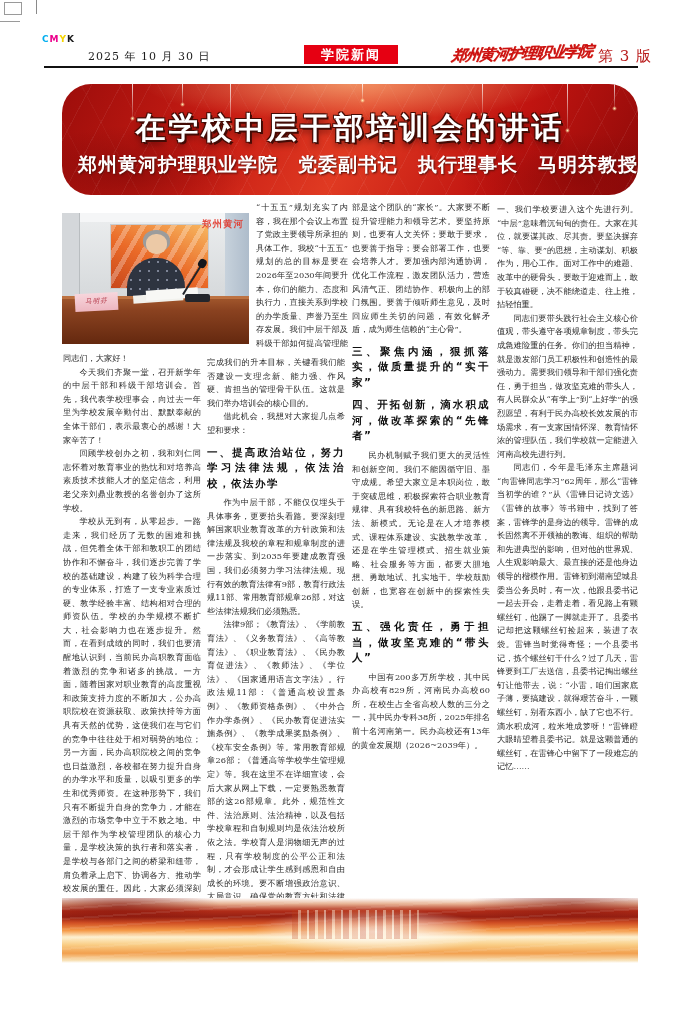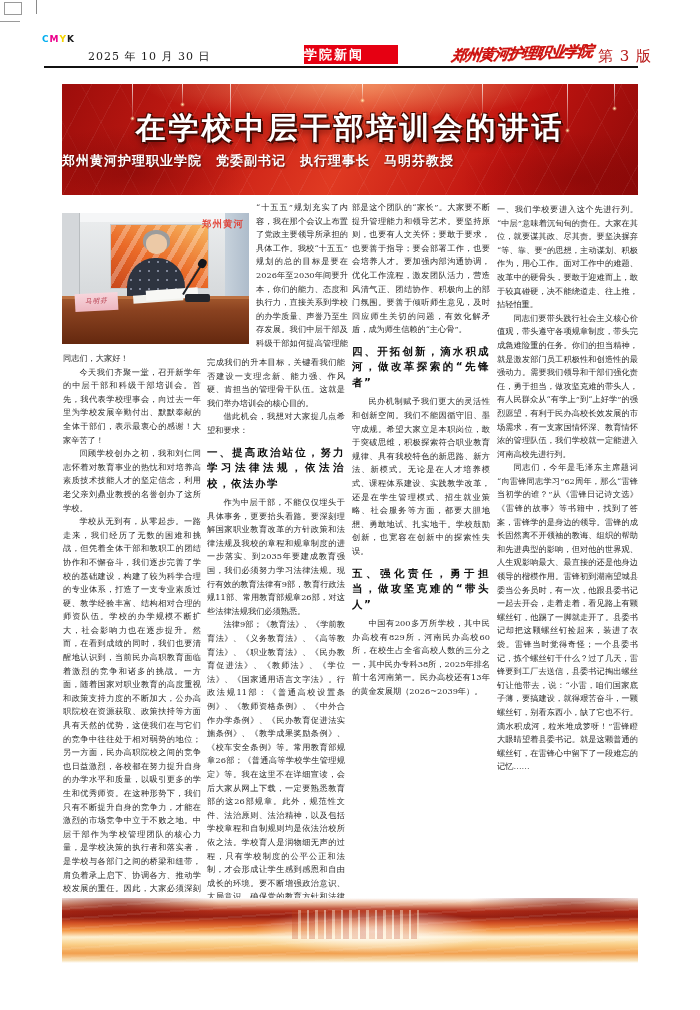--- a/index.html
+++ b/index.html
@@ -12,46 +12,46 @@
   .reg-vline{position:absolute;left:36px;top:0;width:1px;height:14px;background:#8a8a8a;}
   .reg-hline{position:absolute;left:0;top:21px;width:20px;height:1px;background:#9a9a9a;}
   .cmyk{position:absolute;left:42px;top:2px;font-family:"DejaVu Sans","Liberation Sans",sans-serif;
         font-size:9px;font-weight:bold;letter-spacing:1px;margin-top:32px;}
   .cmyk .c{color:#00aeef}.cmyk .m{color:#ec008c}.cmyk .y{color:#f5d400}.cmyk .k{color:#1a1a1a}
 
   
   .hdr-date{position:absolute;left:88px;top:49px;font-size:11px;color:#1c1c1c;letter-spacing:1px;}
   .hdr-badge{position:absolute;left:304px;top:45px;width:94px;height:19px;background:#e60012;
              color:#fff;font-family:"DejaVu Sans","Liberation Sans",sans-serif;font-weight:bold;
-             font-size:13px;line-height:19px;letter-spacing:2px;}
+             font-size:13px;text-align:center;line-height:19px;letter-spacing:2px;}
   .hdr-masthead{position:absolute;left:452px;top:44px;width:150px;font-size:15px;font-weight:bold;
                 color:#cc1111;font-style:italic;transform:skewX(-10deg) rotate(-2deg);
                 letter-spacing:-1px;white-space:nowrap;text-shadow:0.5px 0.5px 0 #e05a4a;}
   .hdr-pageno{position:absolute;left:598px;top:47px;font-size:15px;color:#b91c1c;letter-spacing:1px;}
   .hdr-rule{position:absolute;left:44px;top:66px;width:594px;height:2px;background:#111;}
 
   
   .banner{position:absolute;left:62px;top:84px;width:576px;height:111px;overflow:hidden;
           background:
             radial-gradient(ellipse 60% 55% at 50% 0%,rgba(255,214,150,.55),rgba(255,214,150,0) 60%),
             radial-gradient(ellipse 30% 60% at 12% 80%,rgba(120,5,5,.55),rgba(120,5,5,0) 70%),
             radial-gradient(ellipse 30% 60% at 90% 85%,rgba(120,5,5,.45),rgba(120,5,5,0) 70%),
-            linear-gradient(115deg,#9d0d0b 0%,#c81d14 28%,#e03a22 50%,#c01410 76%,#8f0a09 100%);}
+            linear-gradient(115deg,#9d0d0b 0%,#c81d14 28%,#e03a22 50%,#c01410 76%,#8f0a09 100%); border-radius: 29px;}
   .banner .rays{position:absolute;inset:0;opacity:.35;background:
       repeating-linear-gradient(118deg,rgba(255,255,255,.18) 0 1px,transparent 1px 26px),
       repeating-linear-gradient(62deg,rgba(255,255,255,.10) 0 1px,transparent 1px 34px);}
   .hl{position:absolute;top:0;width:1px;background:linear-gradient(180deg,rgba(255,255,255,.8),rgba(255,255,255,.1));}
   .hl::after{content:"";position:absolute;bottom:-3px;left:-2px;width:5px;height:5px;border-radius:50%;
              background:radial-gradient(circle,#ffe9b0,rgba(255,210,120,0) 70%);}
   .banner h1{position:absolute;left:0;right:0;top:24px;margin:0;text-align:center;color:#ffffff;
              font-family:"DejaVu Sans","Liberation Sans",sans-serif;font-size:30px;font-weight:bold;
              letter-spacing:3px;
              text-shadow:2px 2px 0 #430b05,-1px -1px 0 #430b05,1px -1px 0 #430b05,-1px 1px 0 #430b05,0 4px 6px rgba(40,0,0,.6);}
-  .banner .sub{position:absolute;left:0;right:0;top:68px;text-align:left;color:#fff;
-               font-family:"DejaVu Sans","Liberation Sans",sans-serif;font-size:13px;font-weight:bold;
+  .banner .sub{position:absolute;left:0;right:0;top:68px;text-align:right;color:#fff;
+               font-family:"DejaVu Sans","Liberation Sans",sans-serif;font-size:19px;font-weight:bold;
                letter-spacing:1px;text-shadow:1px 1px 2px #55100a;}
 
   
   .bodywrap{position:absolute;left:62px;top:200px;width:576px;height:706px;overflow:hidden;}
   .col{position:absolute;overflow:hidden;font-size:8.2px;line-height:13.6px;text-align:justify;
        text-justify:inter-ideograph;color:#2b2b2b;}
   .col1{left:1px;top:152px;width:138px;height:554px;}
   .col2top{left:194px;top:1px;width:92px;height:150px;}
   .col2{left:145px;top:156px;width:138px;height:550px;}
   .col3{left:290px;top:1px;width:138px;height:705px;}
@@ -162,20 +162,21 @@
       </div>
     <div class="col col2">
         <p class="para no-indent">完成我们的升本目标，关键看我们能否建设一支理念新、能力强、作风硬、肯担当的管理骨干队伍。这就是我们举办培训会的核心目的。</p>
         <p class="para">借此机会，我想对大家提几点希望和要求：</p>
         <p class="sec-head">一、提高政治站位，努力学习法律法规，依法治校，依法办学</p>
         <p class="para">作为中层干部，不能仅仅埋头于具体事务，更要抬头看路。要深刻理解国家职业教育改革的方针政策和法律法规及我校的章程和规章制度的进一步落实、到2035年要建成教育强国，我们必须努力学习法律法规。现行有效的教育法律有9部，教育行政法规11部、常用教育部规章26部，对这些法律法规我们必须熟悉。</p>
         <p class="para">法律9部；《教育法》、《学前教育法》、《义务教育法》、《高等教育法》、《职业教育法》、《民办教育促进法》、《教师法》、《学位法》、《国家通用语言文字法》。行政法规11部：《普通高校设置条例》、《教师资格条例》、《中外合作办学条例》、《民办教育促进法实施条例》、《教学成果奖励条例》、《校车安全条例》等。常用教育部规章26部；《普通高等学校学生管理规定》等。我在这里不在详细宣读，会后大家从网上下载，一定要熟悉教育部的这26部规章。此外，规范性文件、法治原则、法治精神，以及包括学校章程和自制规则均是依法治校所依之法。学校育人是润物细无声的过程，只有学校制度的公平公正和法制，才会形成让学生感到感恩和自由成长的环境。要不断增强政治意识、大局意识，确保党的教育方针和法律法规在学校各项工作中得到不折不扣的贯彻执行。</p>
       </div>
     <div class="col col3">
         <p class="para no-indent">部是这个团队的“家长”。大家要不断提升管理能力和领导艺术。要坚持原则，也要有人文关怀；要敢于要求，也要善于指导；要会部署工作，也要会培养人才。要加强内部沟通协调，优化工作流程，激发团队活力，营造风清气正、团结协作、积极向上的部门氛围。要善于倾听师生意见，及时回应师生关切的问题，有效化解矛盾，成为师生信赖的“主心骨”。</p>
+        <p class="sec-head">三、聚焦内涵，狠抓落实，做质量提升的“实干家”</p>
         <p class="sec-head">四、开拓创新，滴水积成河，做改革探索的“先锋者”</p>
         <p class="para">民办机制赋予我们更大的灵活性和创新空间。我们不能因循守旧、墨守成规。希望大家立足本职岗位，敢于突破思维，积极探索符合职业教育规律、具有我校特色的新思路、新方法、新模式。无论是在人才培养模式、课程体系建设、实践教学改革，还是在学生管理模式、招生就业策略、社会服务等方面，都要大胆地想、勇敢地试、扎实地干。学校鼓励创新，也宽容在创新中的探索性失误。</p>
         <p class="sec-head">五、强化责任，勇于担当，做攻坚克难的“带头人”</p>
         <p class="para">中国有200多万所学校，其中民办高校有829所，河南民办高校60所，在校生占全省高校人数的三分之一，其中民办专科38所，2025年排名前十名河南第一。民办高校还有13年的黄金发展期（2026~2039年）。</p>
       </div>
     <div class="col col4">
         <p class="para no-indent">一、我们学校要进入这个先进行列。“中层”意味着沉甸甸的责任。大家在其位，就要谋其政、尽其责。要坚决摒弃“等、靠、要”的思想，主动谋划、积极作为，用心工作。面对工作中的难题、改革中的硬骨头，要敢于迎难而上，敢于较真碰硬，决不能绕道走、往上推，拈轻怕重。</p>
         <p class="para">同志们要带头践行社会主义核心价值观，带头遵守各项规章制度，带头完成急难险重的任务。你们的担当精神，就是激发部门员工积极性和创造性的最强动力。需要我们领导和干部们强化责任，勇于担当，做攻坚克难的带头人，有人民群众从“有学上”到“上好学”的强烈愿望，有利于民办高校长效发展的市场需求，有一支家国情怀深、教育情怀浓的管理队伍，我们学校就一定能进入河南高校先进行列。</p>
         <p class="para">同志们，今年是毛泽东主席题词“向雷锋同志学习”62周年，那么“雷锋当初学的谁？”从《雷锋日记诗文选》《雷锋的故事》等书籍中，找到了答案，雷锋学的是身边的领导。雷锋的成长固然离不开领袖的教诲、组织的帮助和先进典型的影响，但对他的世界观、人生观影响最大、最直接的还是他身边领导的楷模作用。雷锋初到湖南望城县委当公务员时，有一次，他跟县委书记一起去开会，走着走着，看见路上有颗螺丝钉，他踢了一脚就走开了。县委书记却把这颗螺丝钉捡起来，装进了衣袋。雷锋当时觉得奇怪；一个县委书记，拣个螺丝钉干什么？过了几天，雷锋要到工厂去送信，县委书记掏出螺丝钉让他带去，说：“小雷，咱们国家底子薄，要搞建设，就得艰苦奋斗，一颗螺丝钉，别看东西小，缺了它也不行。滴水积成河，粒米堆成箩呀！”雷锋瞪大眼睛望着县委书记。就是这颗普通的螺丝钉，在雷锋心中留下了一段难忘的记忆……</p>
       </div>

